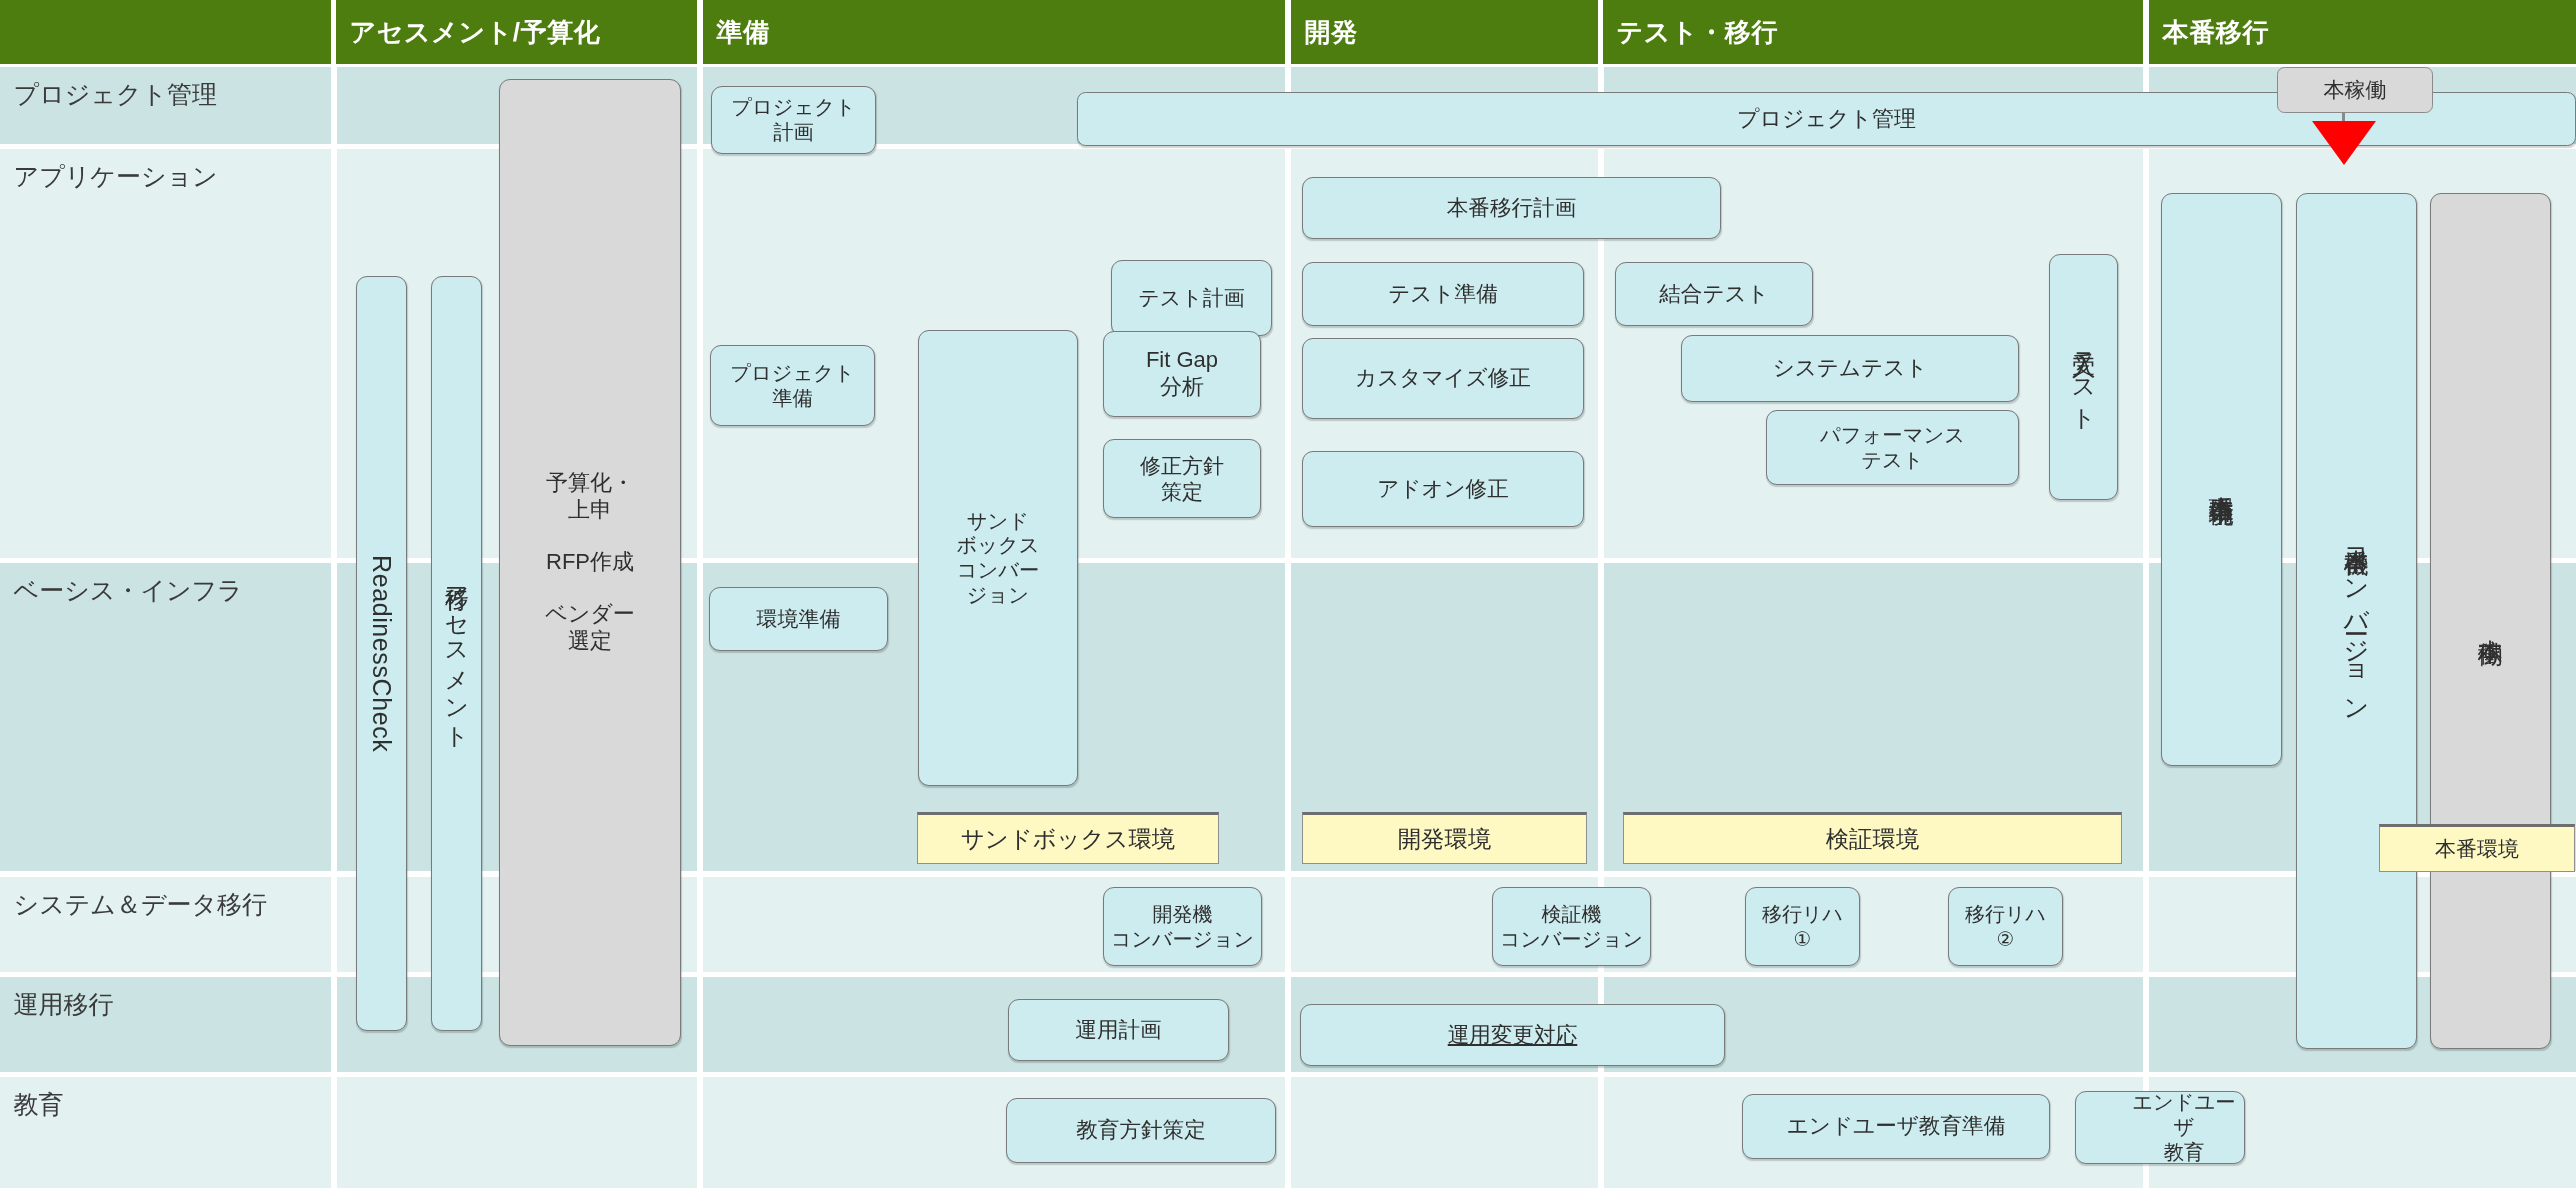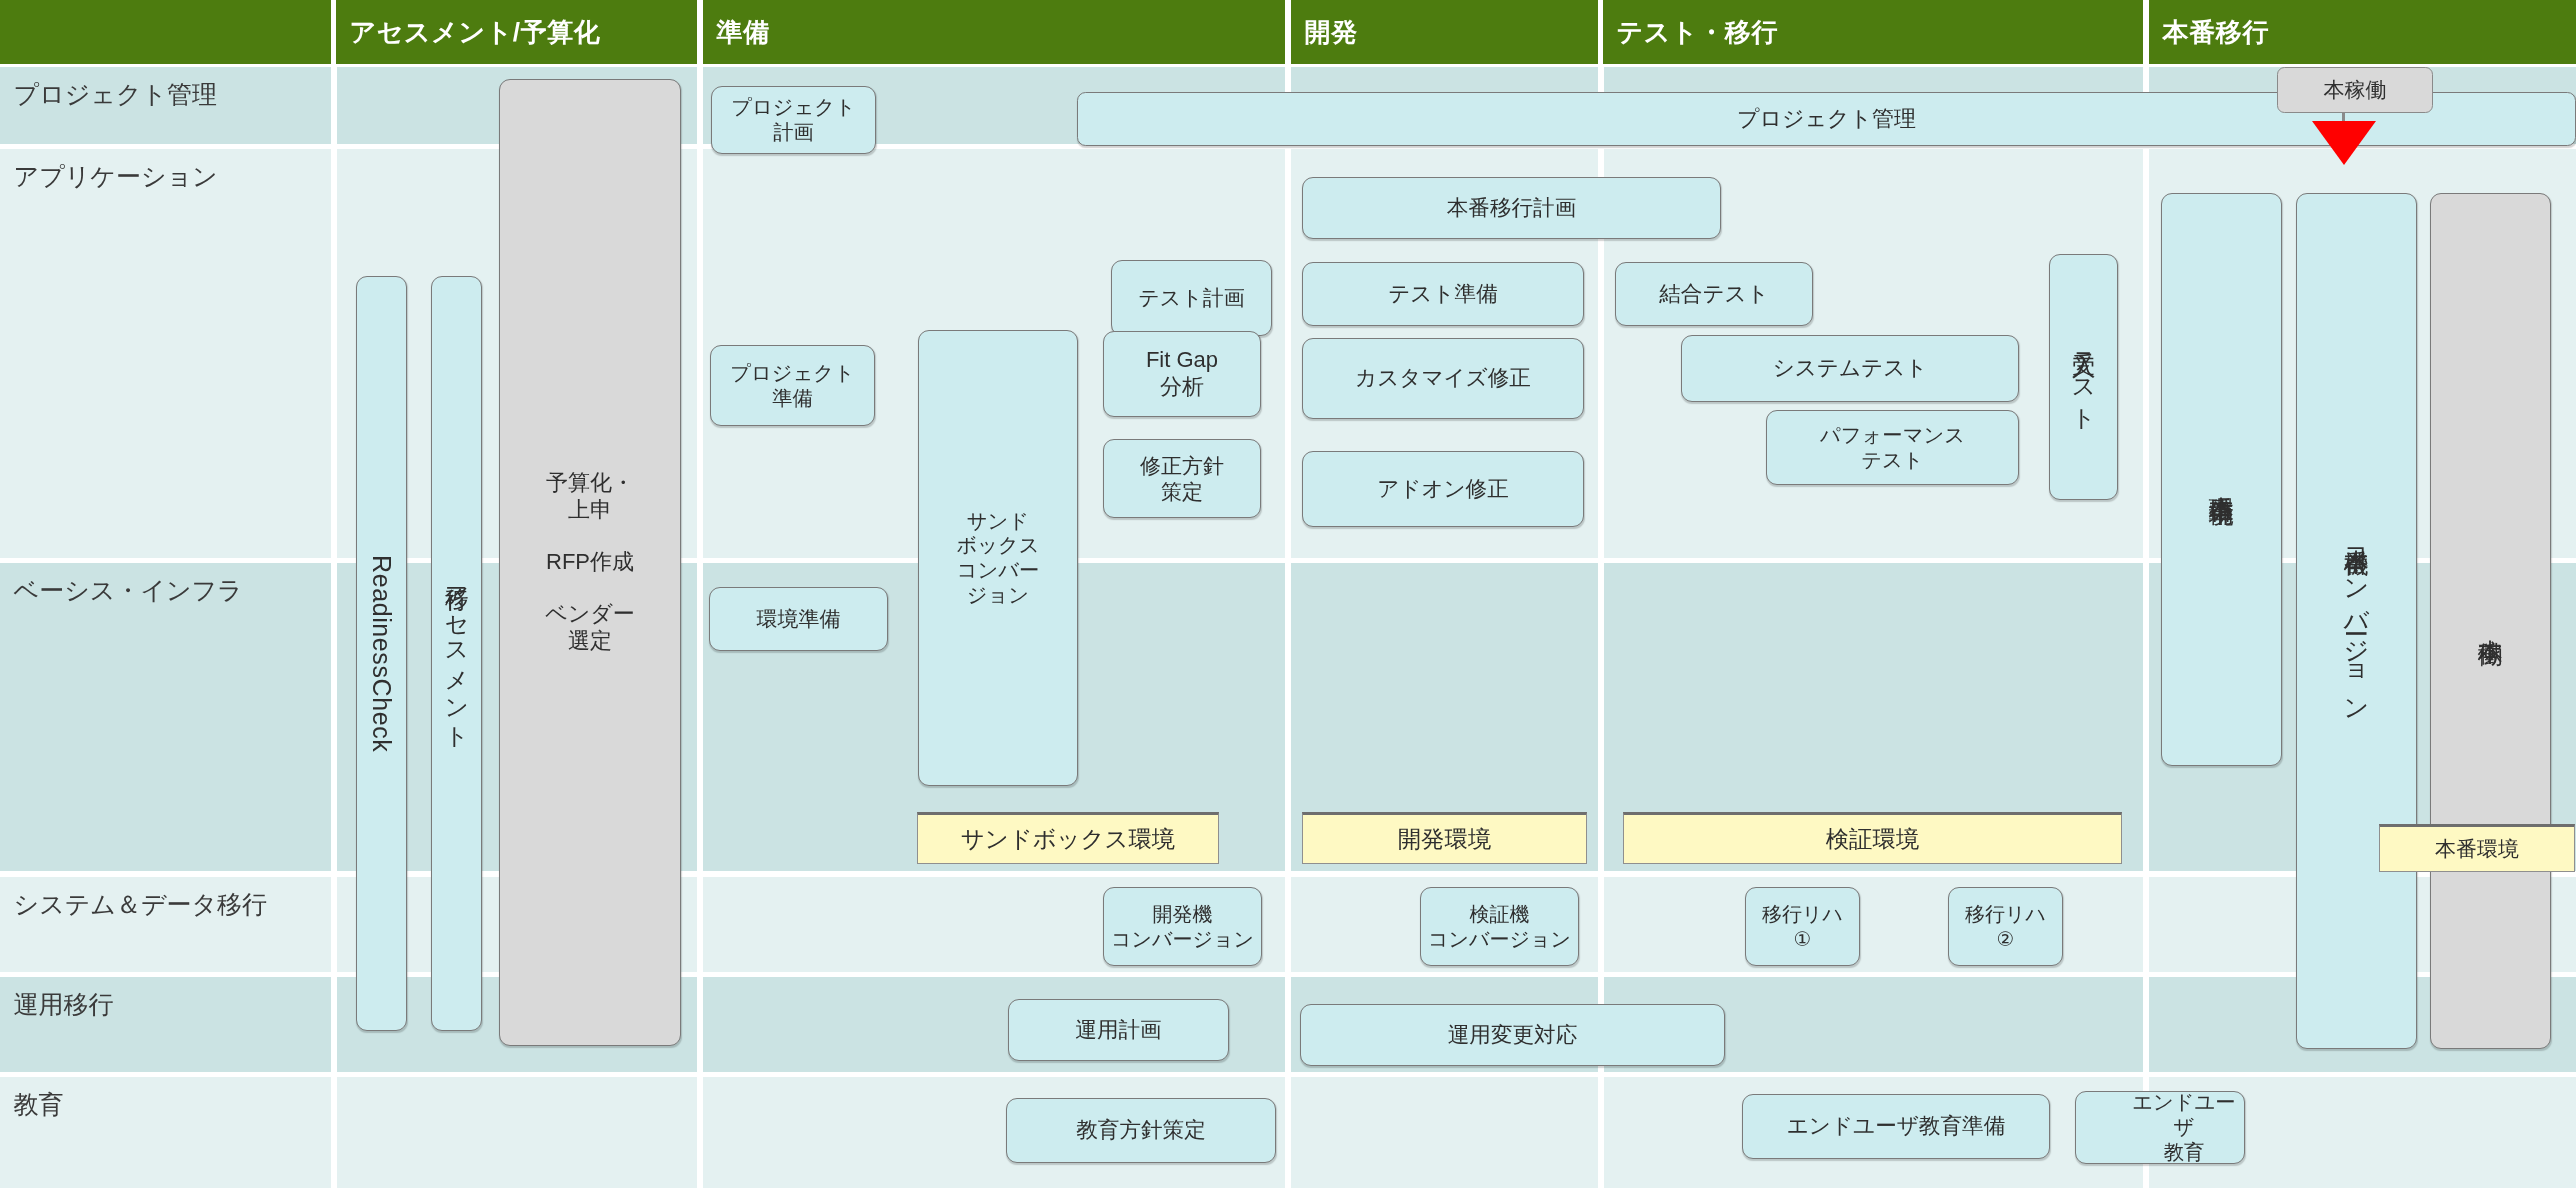--- a/index.html
+++ b/index.html
@@ -225,38 +225,38 @@
 
   <div class="envbar" style="left:1623px;top:812px;width:499px;height:52px;">検証環境</div>
 
   <div class="envbar small" style="left:2379px;top:824px;width:196px;height:48px;">本番環境</div>
 
   <div class="box multi" style="left:1103px;top:887px;width:159px;height:79px;font-size:20px;">
     <span>開発機</span>
     <span>コンバージョン</span>
   </div>
 
-  <div class="box multi" style="left:1420px;top:887px;width:159px;height:79px;font-size:20px;">
+  <div class="box multi" style="left:1492px;top:887px;width:159px;height:79px;font-size:20px;">
     <span>検証機</span>
     <span>コンバージョン</span>
   </div>
 
   <div class="box multi" style="left:1745px;top:887px;width:115px;height:79px;font-size:20px;">
     <span>移行リハ</span>
     <span>①</span>
   </div>
 
   <div class="box multi" style="left:1948px;top:887px;width:115px;height:79px;font-size:20px;">
     <span>移行リハ</span>
     <span>②</span>
   </div>
 
   <div class="box" style="left:1008px;top:999px;width:221px;height:62px;font-size:21.6px;">運用計画</div>
 
-  <div class="box" style="left:1300px;top:1004px;width:425px;height:62px;font-size:21.6px;">運用変更対応</div>
+  <div class="box" style="left:1300px;top:1004px;width:425px;height:62px;font-size:21.6px;text-decoration:underline;">運用変更対応</div>
 
   <div class="box" style="left:1006px;top:1098px;width:270px;height:65px;font-size:21.6px;">教育方針策定</div>
 
   <div class="box" style="left:1742px;top:1094px;width:308px;height:65px;font-size:21.6px;">エンドユーザ教育準備</div>
 
   <div class="box multi" style="left:2075px;top:1091px;width:170px;height:73px;font-size:20.3px;padding-left:48px;">
     <span>エンドユーザ</span>
     <span>教育</span>
   </div>
 

